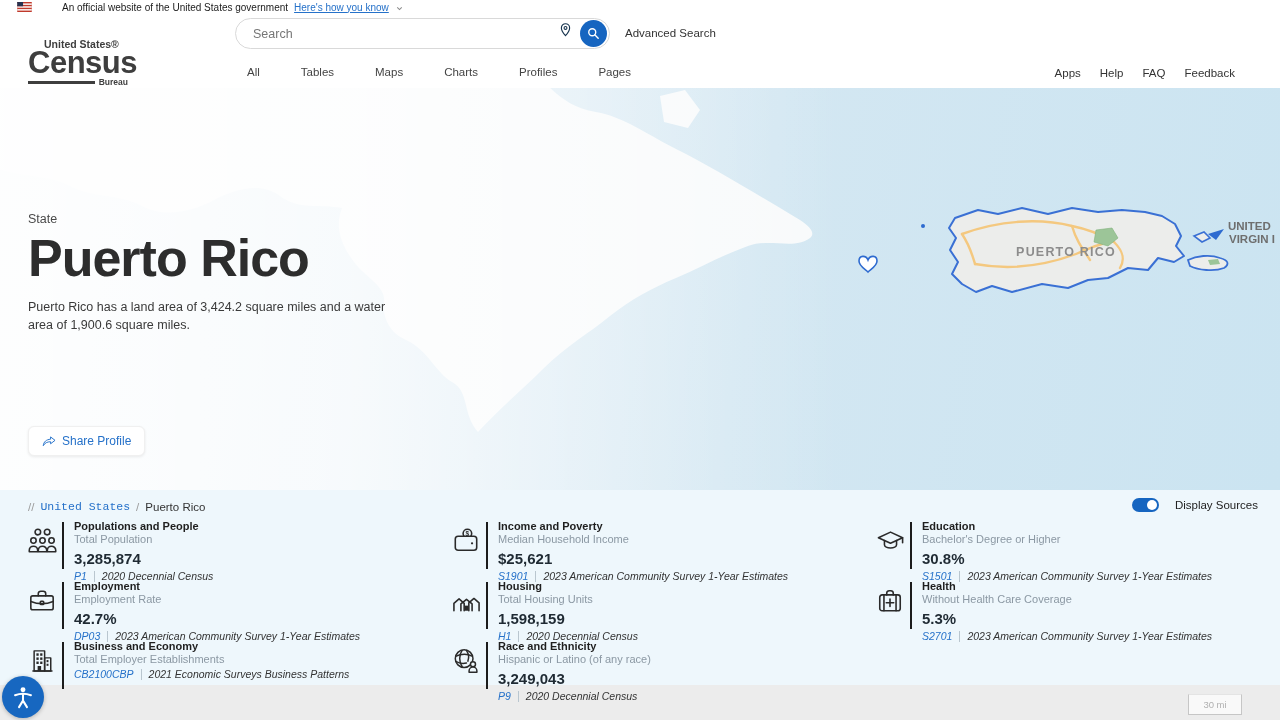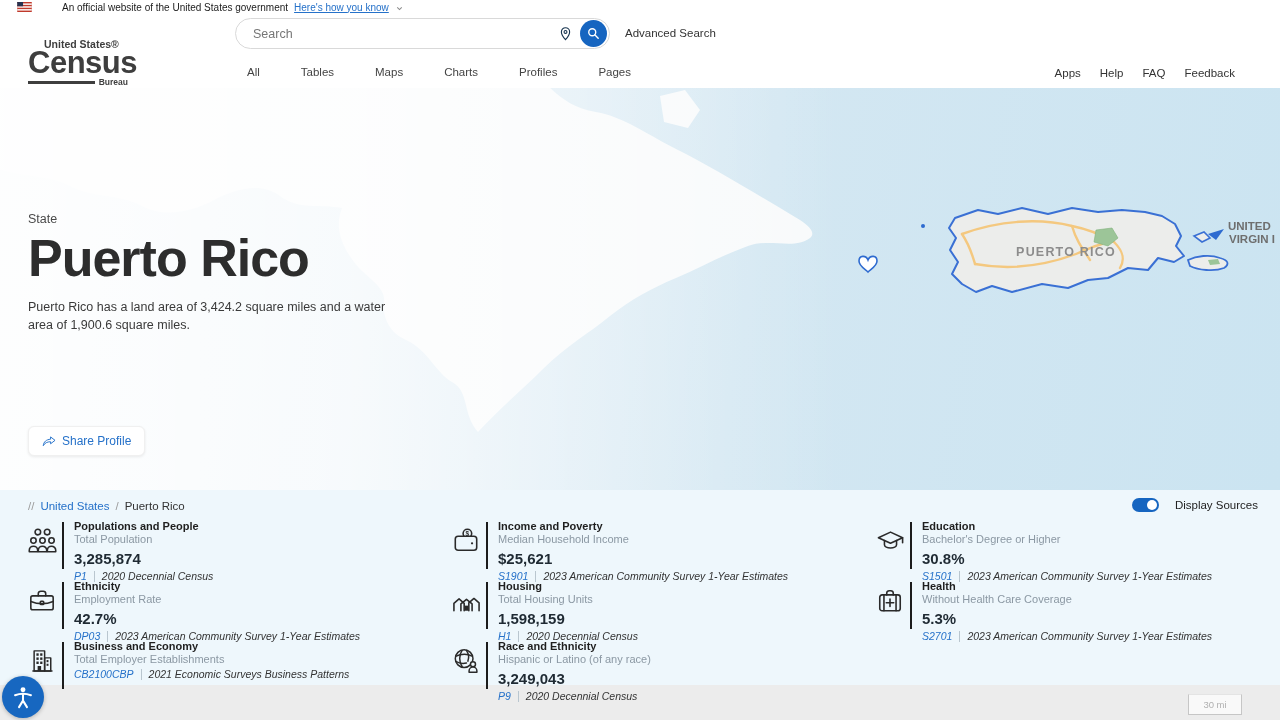--- a/index.html
+++ b/index.html
@@ -16,21 +16,21 @@
 
   
   .site-header { position:absolute; top:14px; left:0; right:0; height:74px; background:#fff; z-index:19; }
   .logo { position:absolute; left:28px; top:24px; width:100px; cursor:pointer; }
   .logo-top { font-size:10.5px; font-weight:bold; color:#3e3e3e; margin-left:16px; letter-spacing:0; }
   .logo-main { font-size:31px; font-weight:bold; color:#3e3e3e; line-height:0.95; margin-top:-2px; letter-spacing:-0.5px; }
   .logo-bottom { display:flex; align-items:center; margin-top:0px; }
   .logo-bar { flex:1; height:3.5px; background:#3e3e3e; margin-right:4px; }
   .logo-bureau { font-size:8.5px; font-weight:bold; color:#3e3e3e; }
 
-  .search-wrap { position:absolute; left:235px; top:4px; width:375px; height:31px; background:#fff; border:1px solid #d9d9d9; border-radius:17px; display:flex; align-items:center; }
+  .search-wrap { position:absolute; left:235px; top:4px; width:375px; height:31px; background:#fff; border:1px solid #d9d9d9; border-radius:17px; display:flex; }
   .search-input { flex:1; border:none; outline:none; background:transparent; font-size:12.5px; color:#333; padding-left:17px; font-family:"Liberation Sans", sans-serif; }
   .search-input::placeholder { color:#767676; }
   .pin-btn { width:22px; height:22px; display:flex; align-items:center; justify-content:center; cursor:pointer; }
   .search-btn { width:27px; height:27px; border-radius:50%; background:#1665c0; border:none; margin:1px 2px 1px 4px; display:flex; align-items:center; justify-content:center; cursor:pointer; }
   .adv-search { position:absolute; left:625px; top:13px; font-size:11.5px; color:#333; cursor:pointer; }
 
   .search-tabs { position:absolute; left:247px; top:52px; display:flex; gap:41px; }
   .search-tabs span { font-size:11.5px; color:#444; cursor:pointer; }
   .header-links { position:absolute; right:45px; top:53px; display:flex; gap:19px; }
   .header-links span { font-size:11.5px; color:#333; cursor:pointer; }
@@ -43,21 +43,21 @@
   .hero-kicker { font-size:12.5px; color:#4a4a4a; }
   .hero-title { font-size:52px; font-weight:bold; color:#2d2d2d; letter-spacing:-1px; line-height:1.05; margin-top:5px; }
   .hero-desc { font-size:12.5px; color:#3a3a3a; line-height:1.45; margin-top:12px; width:368px; }
   .share-btn { position:absolute; left:28px; top:338px; z-index:3; display:flex; align-items:center; gap:6px; background:#fff; border:1px solid #f0f0f0; border-radius:6px; padding:7px 13px; box-shadow:0 1px 3px rgba(0,0,0,0.08); cursor:pointer; }
   .share-btn span { font-size:12px; color:#2571c9; }
 
   
   .stats-panel { position:absolute; top:490px; left:0; right:0; height:195px; background:#eef7fc; z-index:4; }
   .crumb-row { position:absolute; top:10px; left:28px; display:flex; gap:6px; align-items:center; font-size:11.5px; }
   .crumb-prefix,.crumb-sep { color:#9a9a9a; }
-  .crumb-home { color:#2571c9; cursor:pointer; }
+  .crumb-home { color:#2571c9; cursor:pointer;font-family:Liberation Mono, monospace; }
   .crumb-current { color:#333; }
   .sources-row { position:absolute; top:8px; right:22px; display:flex; align-items:center; gap:16px; }
   .toggle { width:27px; height:14px; border-radius:7px; background:#1665c0; position:relative; cursor:pointer; }
   .toggle-knob { position:absolute; right:2px; top:2px; width:10px; height:10px; border-radius:50%; background:#fff; }
   .sources-label { font-size:11.5px; color:#222; }
 
   .stats-grid { position:absolute; top:28px; left:22px; right:10px; display:grid; grid-template-columns:424px 424px 1fr; grid-template-rows:repeat(3,60px); grid-auto-flow:column; }
   .stat { display:flex; align-items:flex-start; }
   .stat-icon { width:40px; display:flex; justify-content:center; margin-top:9px; flex:none; }
   .stat-rule { width:2px; height:47px; background:#1c1c1c; margin-top:4px; flex:none; }
@@ -231,21 +231,21 @@
         <span class="stat-icon">
           <svg width="30" height="27" viewBox="0 0 32 29" fill="none" stroke="#2a2a2a" stroke-width="1.7" stroke-linecap="round" stroke-linejoin="round">
             <rect x="4" y="9.5" width="24" height="15" rx="2"></rect>
             <path d="M12 9.5V7.2A2.7 2.7 0 0 1 14.7 4.5h2.6A2.7 2.7 0 0 1 20 7.2v2.3"></path>
             <path d="M4 15.5c4 1.6 8 2.4 12 2.4s8-.8 12-2.4"></path>
             <rect x="14.2" y="15.3" width="3.6" height="3.4" rx="0.8"></rect>
           </svg>
         </span>
         <span class="stat-rule"></span>
         <div class="stat-text">
-          <div class="stat-cat">Ethnicity</div>
+          <div class="stat-cat">Employment</div>
           <div class="stat-label">Employment Rate</div>
           <div class="stat-value">42.7%</div>
           <div class="stat-src">
               <span class="src-code">DP03</span>
               <span class="src-sep"></span>
               <span class="src-name">2023 American Community Survey 1-Year Estimates</span>
             </div>
         </div>
       </div>
 

